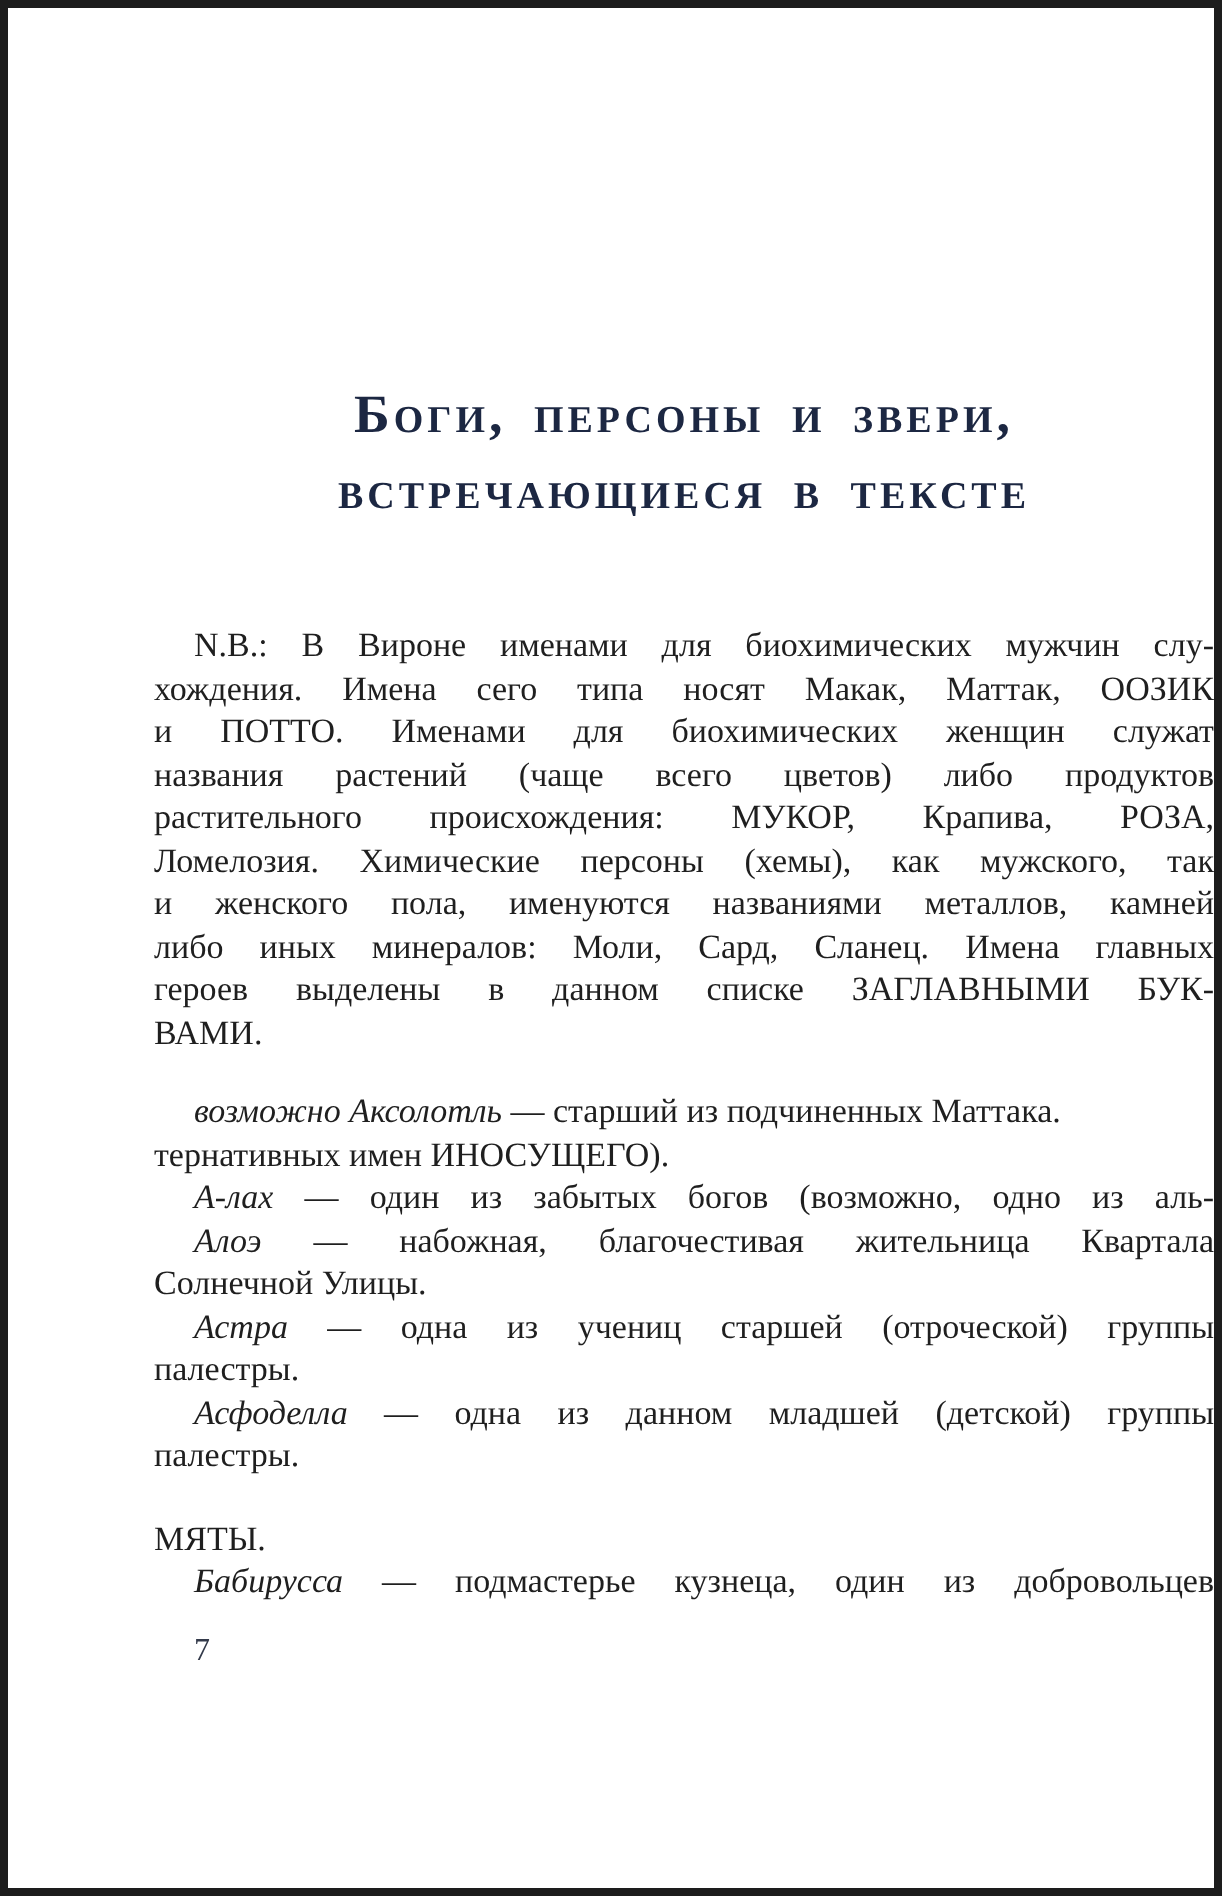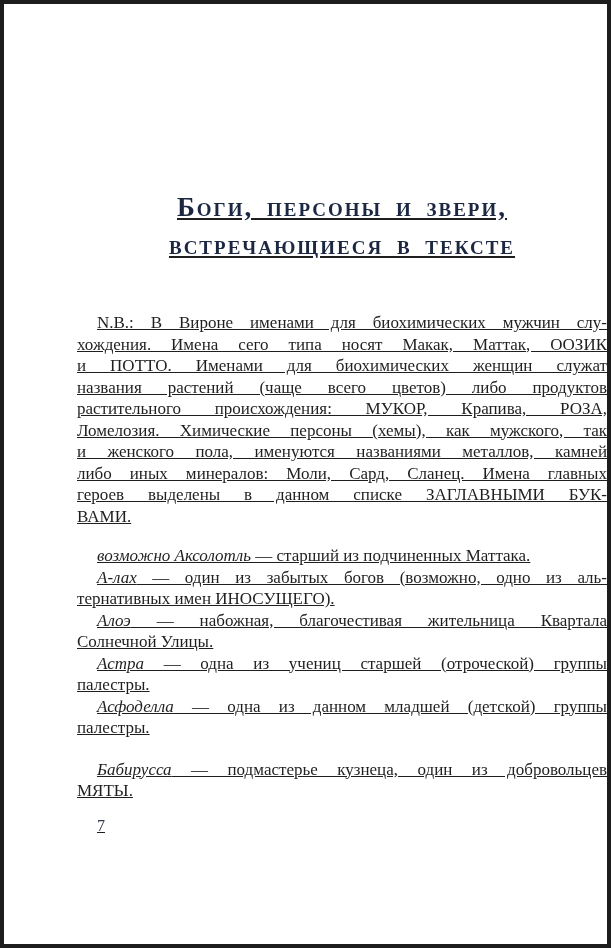--- a/index.html
+++ b/index.html
@@ -9,21 +9,20 @@
     height: 948px;
     box-sizing: border-box;
     border: 4px solid #1d1d1d;
     background: #ffffff;
     overflow: hidden;
     font-family: "Liberation Serif", serif;
     color: #1f1f1f;
   }
   .content {
     padding-left: 73px;
-    text-decoration: underline;
   }
   .title {
     margin-top: 184px;
     text-align: center;
     font-variant: small-caps;
     font-weight: bold;
     font-size: 27px;
     line-height: 38px;
     letter-spacing: 2px;
     word-spacing: 5px;
@@ -78,42 +77,42 @@
       <div class="line last">ВАМИ.</div>
     </div>
 
     <div class="bodytext entries">
 
       <div class="entry">
         <div class="line single indent"><span class="name">возможно Аксолотль</span><span> — старший из подчиненных Маттака.</span></div>
       </div>
 
       <div class="entry">
+        <div class="line last">тернативных имен ИНОСУЩЕГО).</div>
         <div class="line indent"><span class="name">А-лах</span><span> — один из забытых богов (возможно, одно из аль-</span></div>
-        <div class="line last">тернативных имен ИНОСУЩЕГО).</div>
       </div>
 
       <div class="entry">
         <div class="line indent"><span class="name">Алоэ</span><span> — набожная, благочестивая жительница Квартала</span></div>
         <div class="line last">Солнечной Улицы.</div>
       </div>
 
       <div class="entry">
         <div class="line indent"><span class="name">Астра</span><span> — одна из учениц старшей (отроческой) группы</span></div>
         <div class="line last">палестры.</div>
       </div>
 
       <div class="entry">
         <div class="line indent"><span class="name">Асфоделла</span><span> — одна из данном младшей (детской) группы</span></div>
         <div class="line last">палестры.</div>
       </div>
 
       <div class="entry entry-gap">
+        <div class="line last">МЯТЫ.</div>
         <div class="line indent"><span class="name">Бабирусса</span><span> — подмастерье кузнеца, один из добровольцев</span></div>
-        <div class="line last">МЯТЫ.</div>
       </div>
 
     </div>
 
     <div class="pagenum">7</div>
 
   </div>
 </div>
 
 </body></html>

